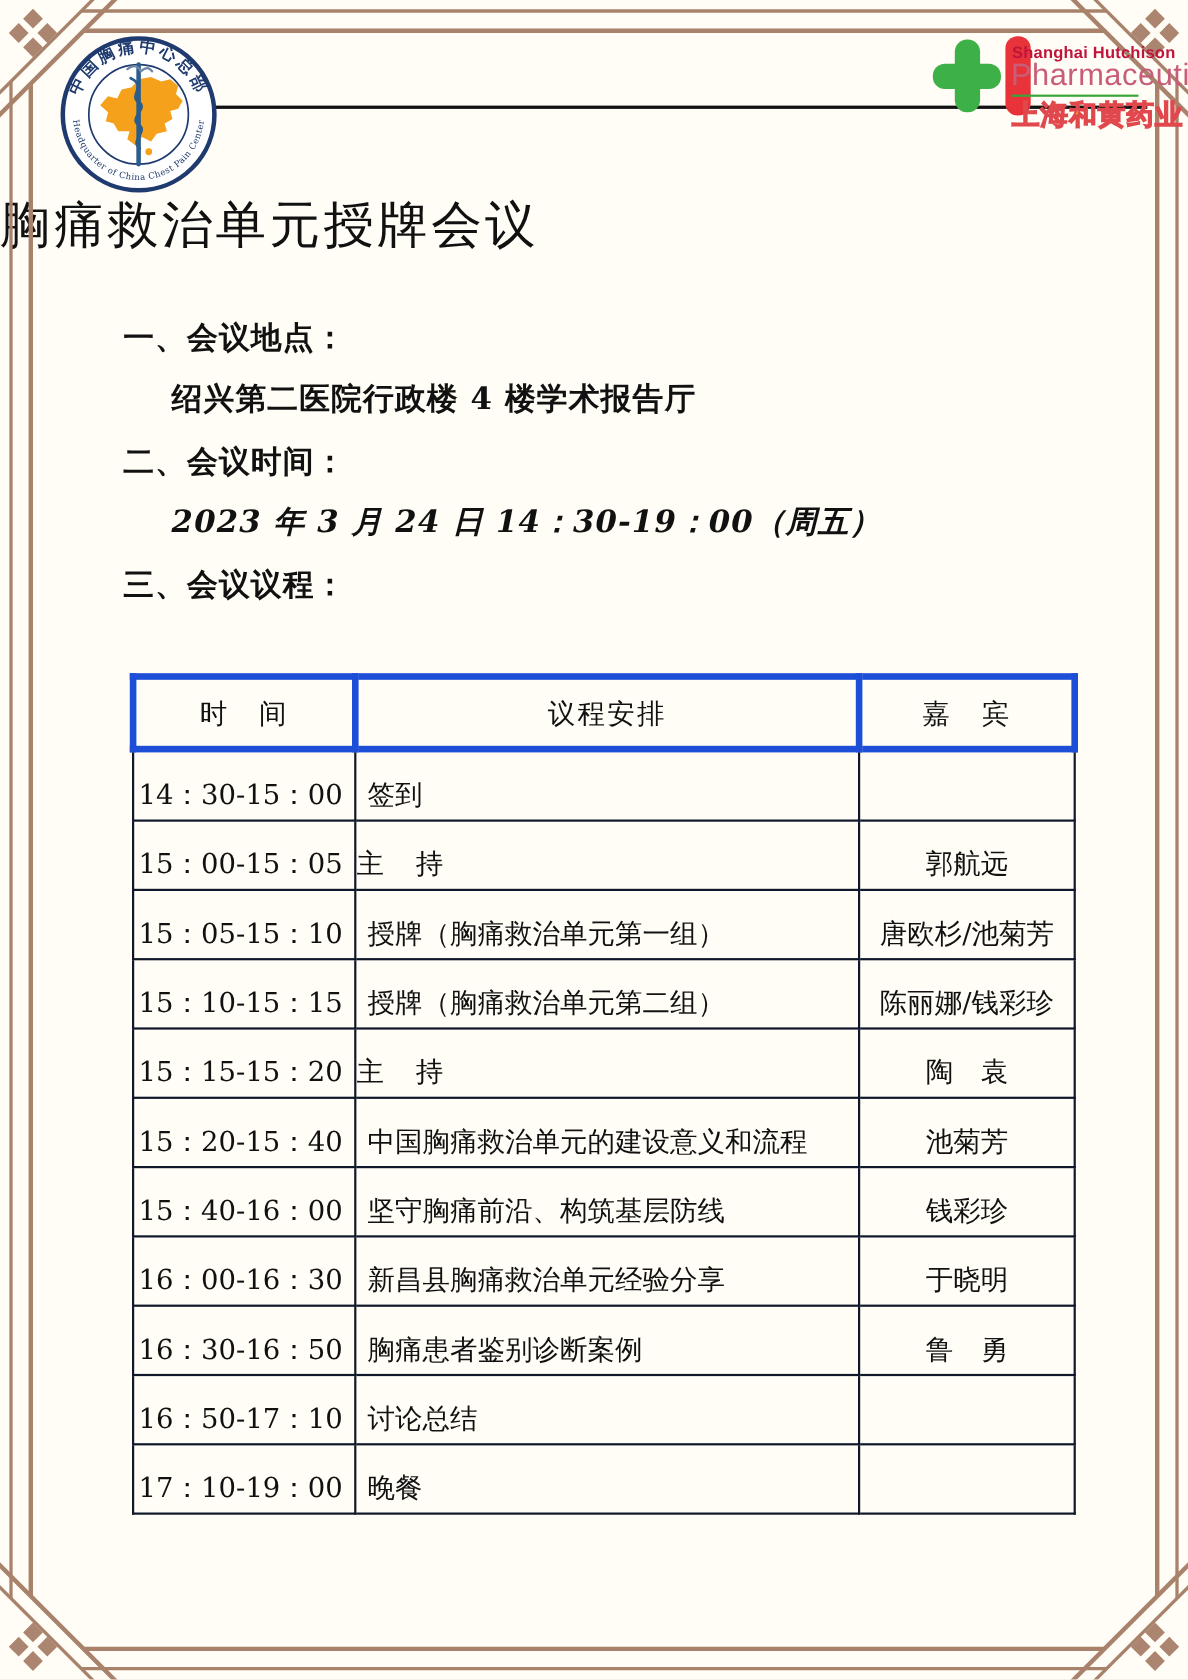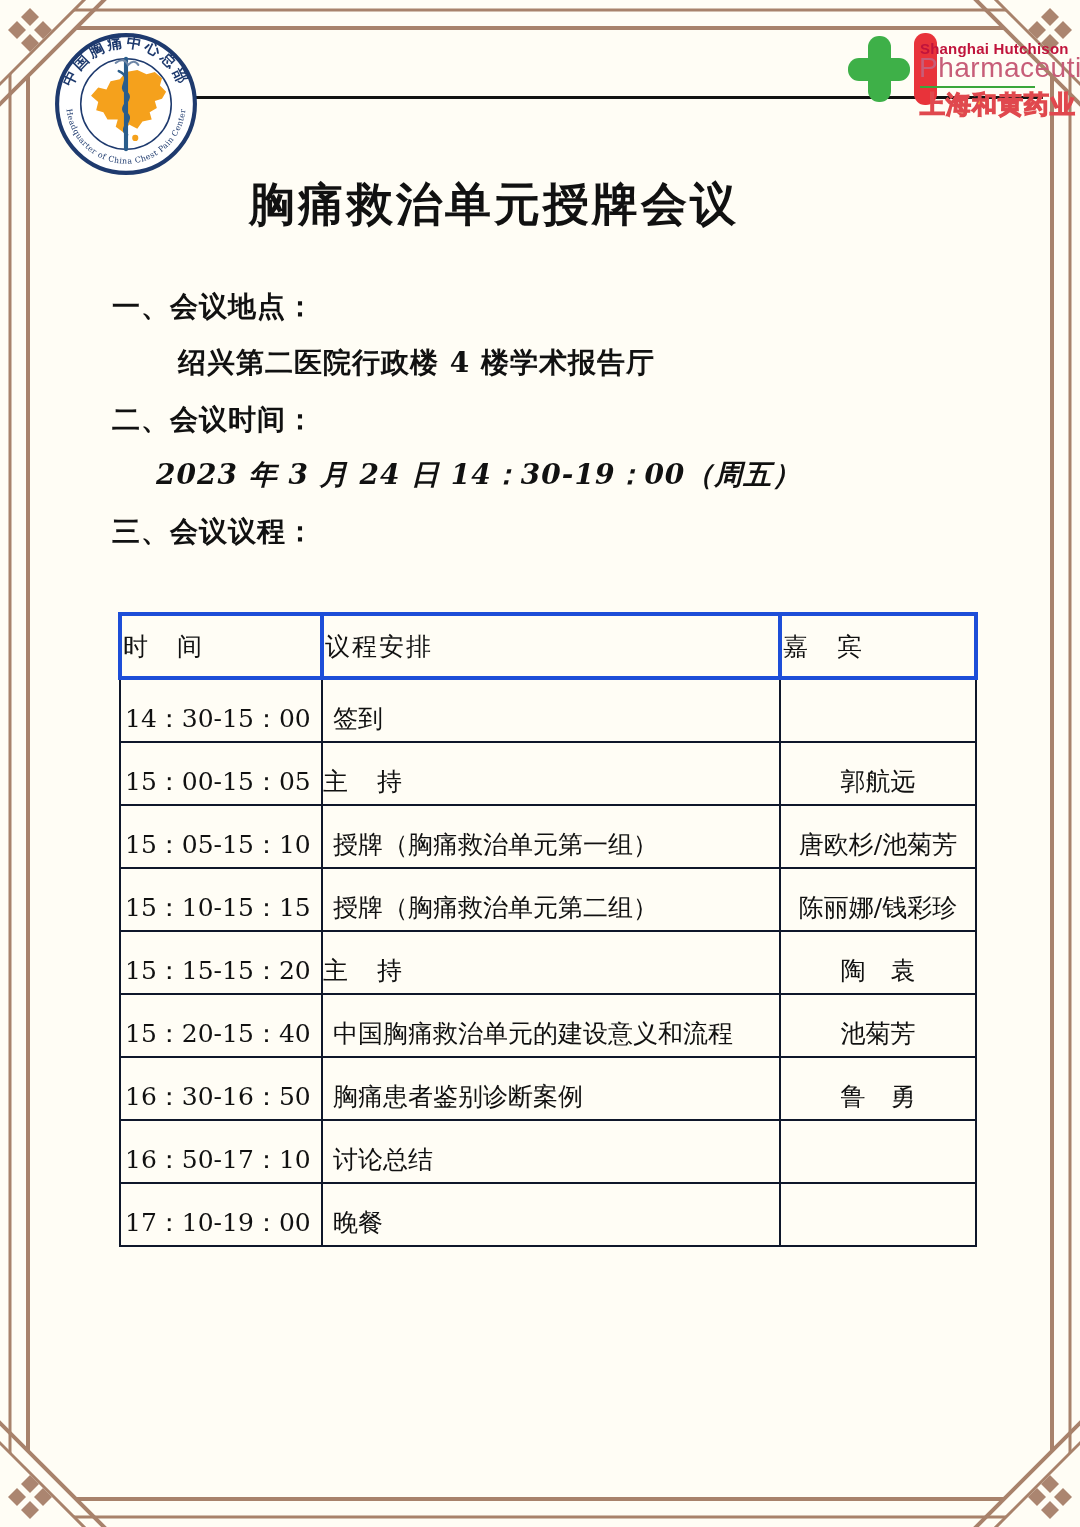--- a/index.html
+++ b/index.html
@@ -22,31 +22,31 @@
   .hutch-mark{position:absolute;left:0;top:0;width:100px;height:82px;}
   .hutch-l1{position:absolute;left:78px;top:10px;font-family:"Liberation Sans","DejaVu Sans",sans-serif;
             font-weight:bold;font-size:15px;color:#c0143c;letter-spacing:.2px;white-space:nowrap;}
   .hutch-l2{position:absolute;left:77px;top:22px;font-family:"Liberation Sans","DejaVu Sans",sans-serif;
             font-size:28px;color:#c75d78;letter-spacing:.5px;white-space:nowrap;}
   .hutch-uline{position:absolute;left:78px;top:56px;width:115px;height:2px;background:#3aa63a;}
   .hutch-l3{position:absolute;left:78px;top:58px;font-size:25px;font-weight:bold;color:#ffd21e;
             -webkit-text-stroke:1.2px #e0484e;letter-spacing:1px;white-space:nowrap;}
 
   
-  .title{position:absolute;left:0;top:174px;width:988px;text-align:center;
-         font-size:46px;font-weight:700;letter-spacing:3px;}
+  .title{position:absolute;left:0;top:174px;width:988px;
+         font-size:46px;font-weight:400;letter-spacing:3px;}
   .sec-h{position:absolute;left:84px;font-size:28px;font-weight:bold;letter-spacing:1px;white-space:nowrap;margin-left:28px;}
   .sec-c{position:absolute;left:156px;font-size:28px;font-weight:bold;letter-spacing:1px;white-space:nowrap;}
-  .h1{top:288px;} .c1{top:344px;margin-left:22px;} .h2{top:401px;} .c2{top:456px;font-style:italic;} .h3{top:513px;}
+  .h1{top:288px;} .c1{top:344px;} .h2{top:401px;} .c2{top:456px;font-style:italic;} .h3{top:513px;}
 
   
   .agenda{position:absolute;left:118px;top:612px;z-index:2;border-collapse:collapse;table-layout:fixed;
           width:856px;font-size:25px;}
   .agenda col.t{width:202px;} .agenda col.i{width:458px;} .agenda col.g{width:196px;}
-  .agenda th{border:4px solid #1d4ed8;height:58px;font-weight:normal;text-align:left;vertical-align:middle;
+  .agenda th{border:6px solid #1d4ed8;height:58px;font-weight:normal;text-align:center;vertical-align:middle;
              letter-spacing:2px;}
   .agenda td{border:2px solid #0f172a;height:55px;vertical-align:bottom;padding:0 0 6px 0;overflow:hidden;}
   .agenda td.time{padding-left:4px;white-space:nowrap;}
   .agenda td.item{padding-left:10px;}
   .agenda td.item.c{text-align:left;padding-left:0;letter-spacing:2px;}
   .agenda td.guest{text-align:center;border-radius:31px;}
 </style>
 </head>
 <body>
 
@@ -175,20 +175,30 @@
         <td class="time">15：15-15：20</td>
         <td class="item c">主　持</td>
         <td class="guest">陶　袁</td>
       </tr>
       <tr>
         <td class="time">15：20-15：40</td>
         <td class="item">中国胸痛救治单元的建设意义和流程</td>
         <td class="guest">池菊芳</td>
       </tr>
       <tr>
+        <td class="time">15：40-16：00</td>
+        <td class="item">坚守胸痛前沿、构筑基层防线</td>
+        <td class="guest">钱彩珍</td>
+      </tr>
+      <tr>
+        <td class="time">16：00-16：30</td>
+        <td class="item">新昌县胸痛救治单元经验分享</td>
+        <td class="guest">于晓明</td>
+      </tr>
+      <tr>
         <td class="time">16：30-16：50</td>
         <td class="item">胸痛患者鉴别诊断案例</td>
         <td class="guest">鲁　勇</td>
       </tr>
       <tr>
         <td class="time">16：50-17：10</td>
         <td class="item">讨论总结</td>
         <td class="guest"></td>
       </tr>
       <tr>

